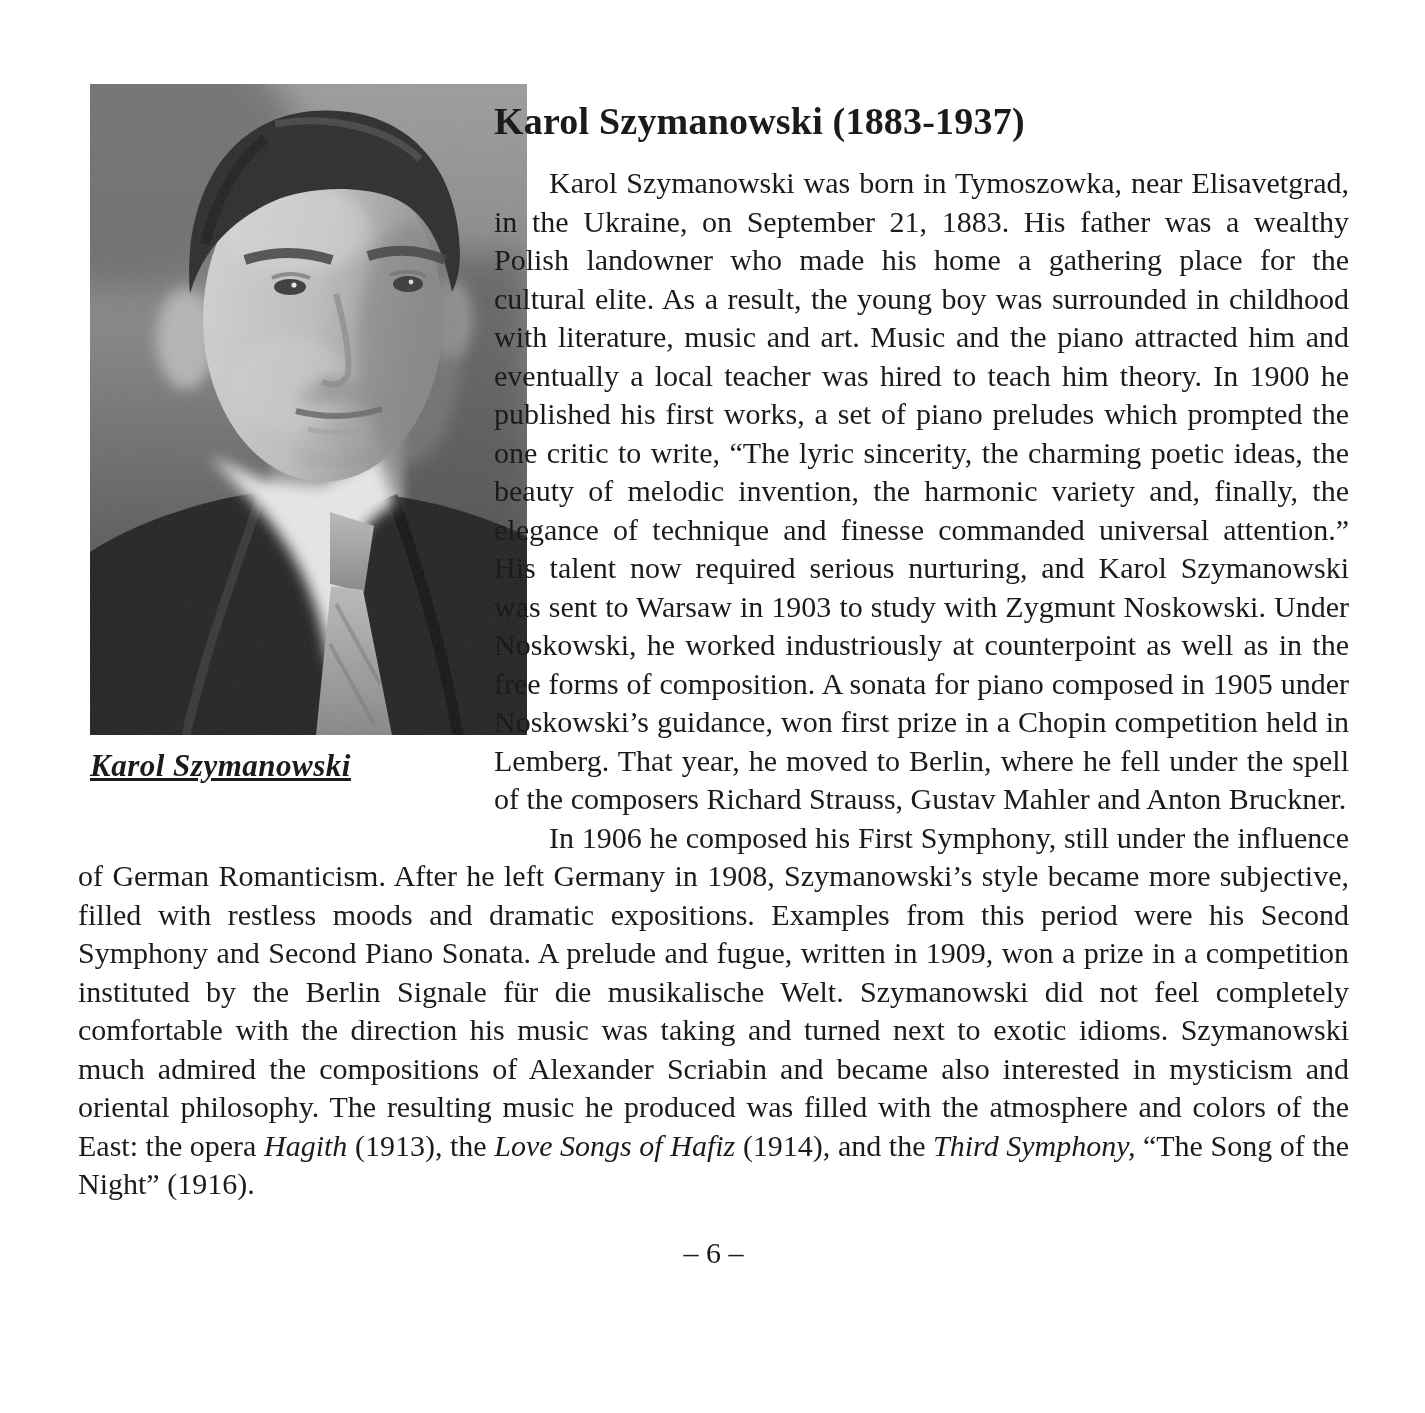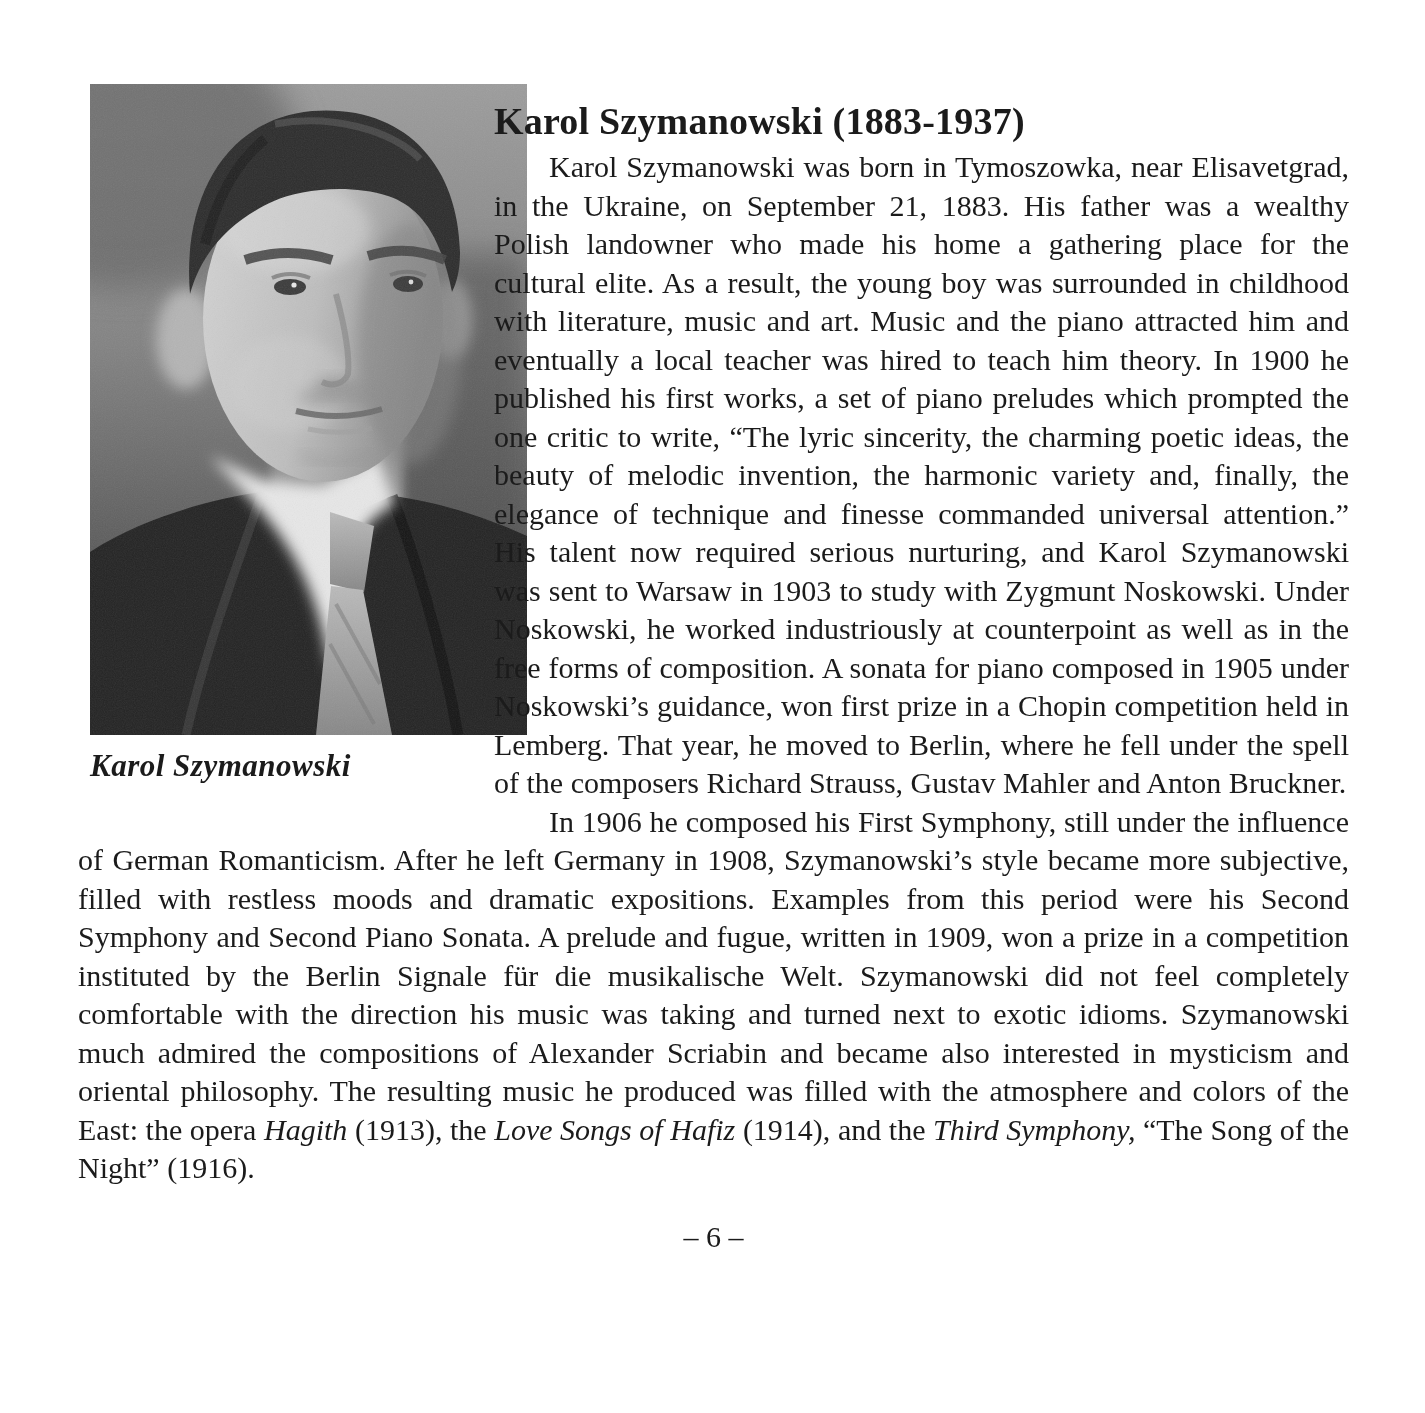--- a/index.html
+++ b/index.html
@@ -15,20 +15,21 @@
     color: var(--ink, #1b1b1b);
     font-family: "Liberation Serif", serif;
     overflow: hidden;
   }
 
   figure.portrait {
     float: left;
     width: 359px;
     margin: 0 33px 28px 0;
     padding: 12px;
+    text-decoration: underline;
   }
   .portrait svg {
     display: block;
     width: 437px;
     height: 651px;
   }
   figcaption.caption {
     font-size: 31px;
     line-height: 39px;
     font-weight: bold;
@@ -44,21 +45,21 @@
     text-align: justify;
     hyphens: none;
   }
   p.intro { margin-top: 4px; }
   p.indented { text-indent: 55px; }
 
   h1.heading {
     font-size: 38px;
     line-height: 46px;
     font-weight: bold;
-    margin: 26px 0 4px 0;
+    margin: 26px 0 20px 0;
     letter-spacing: 0.2px;
   }
 
   .pageno {
     clear: both;
     text-align: center;
     font-size: 30px;
     line-height: 38px;
     margin-top: 30px;
   }

